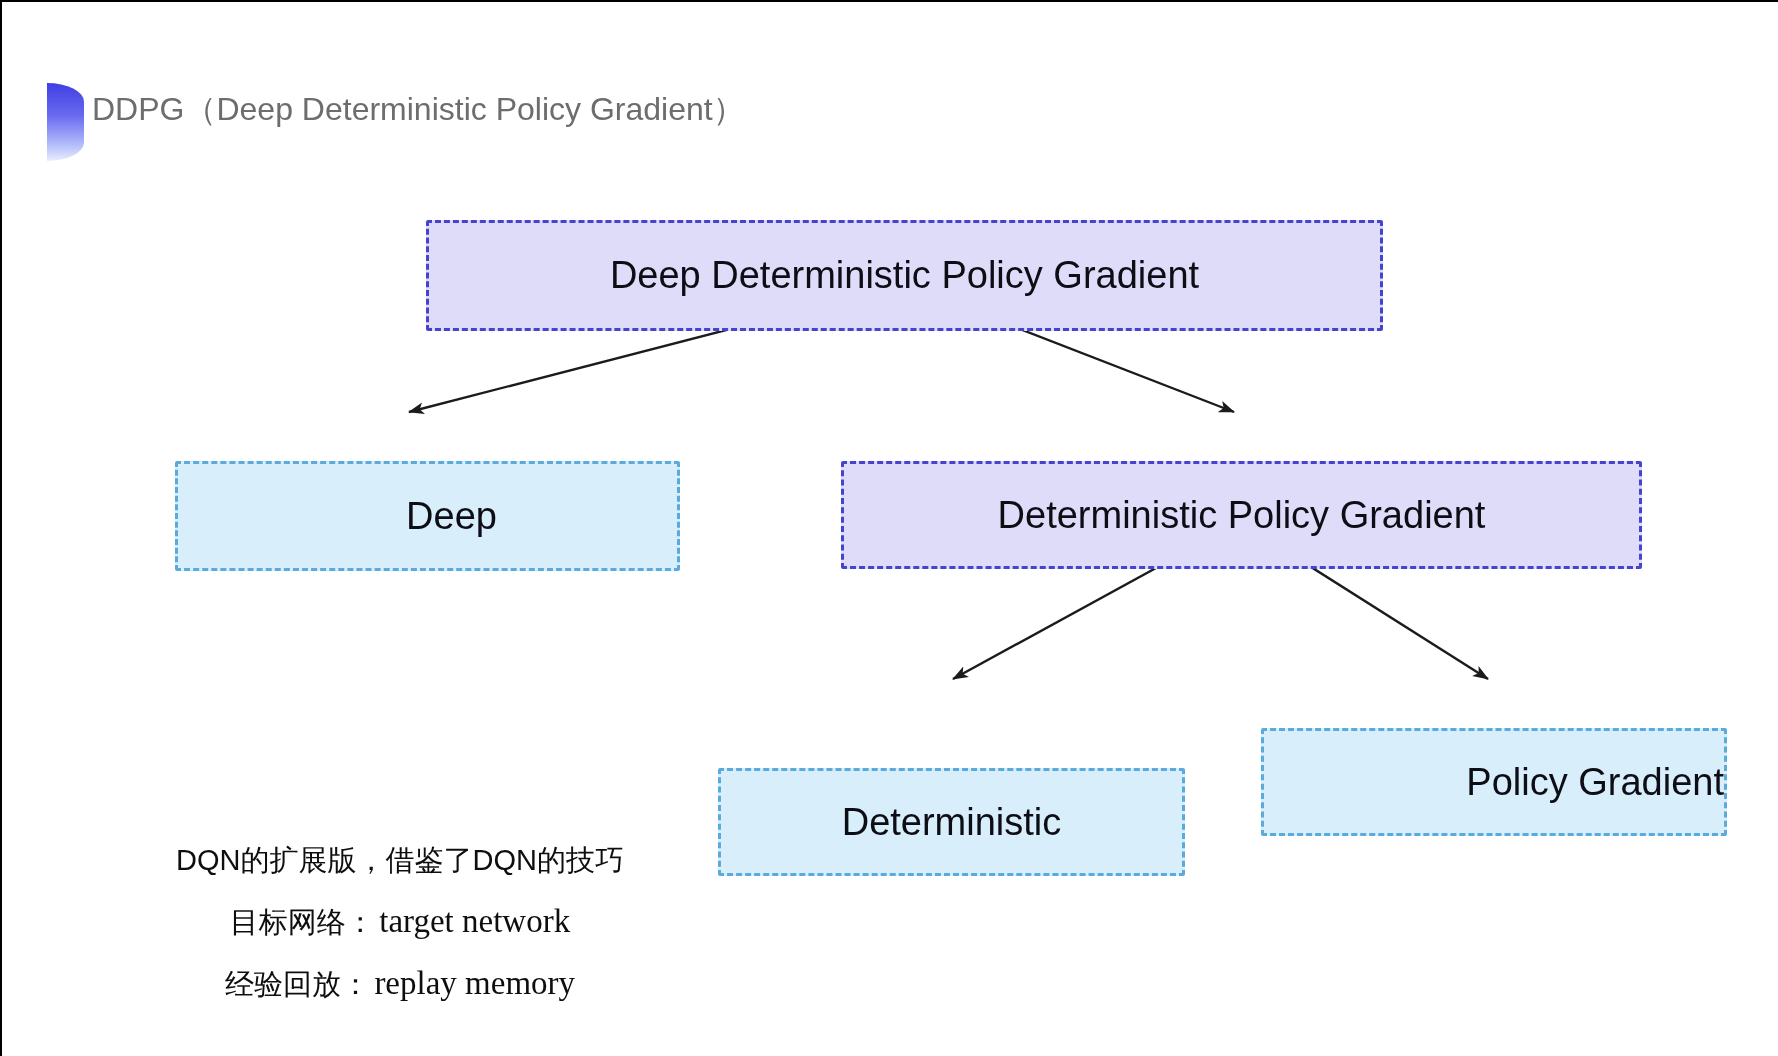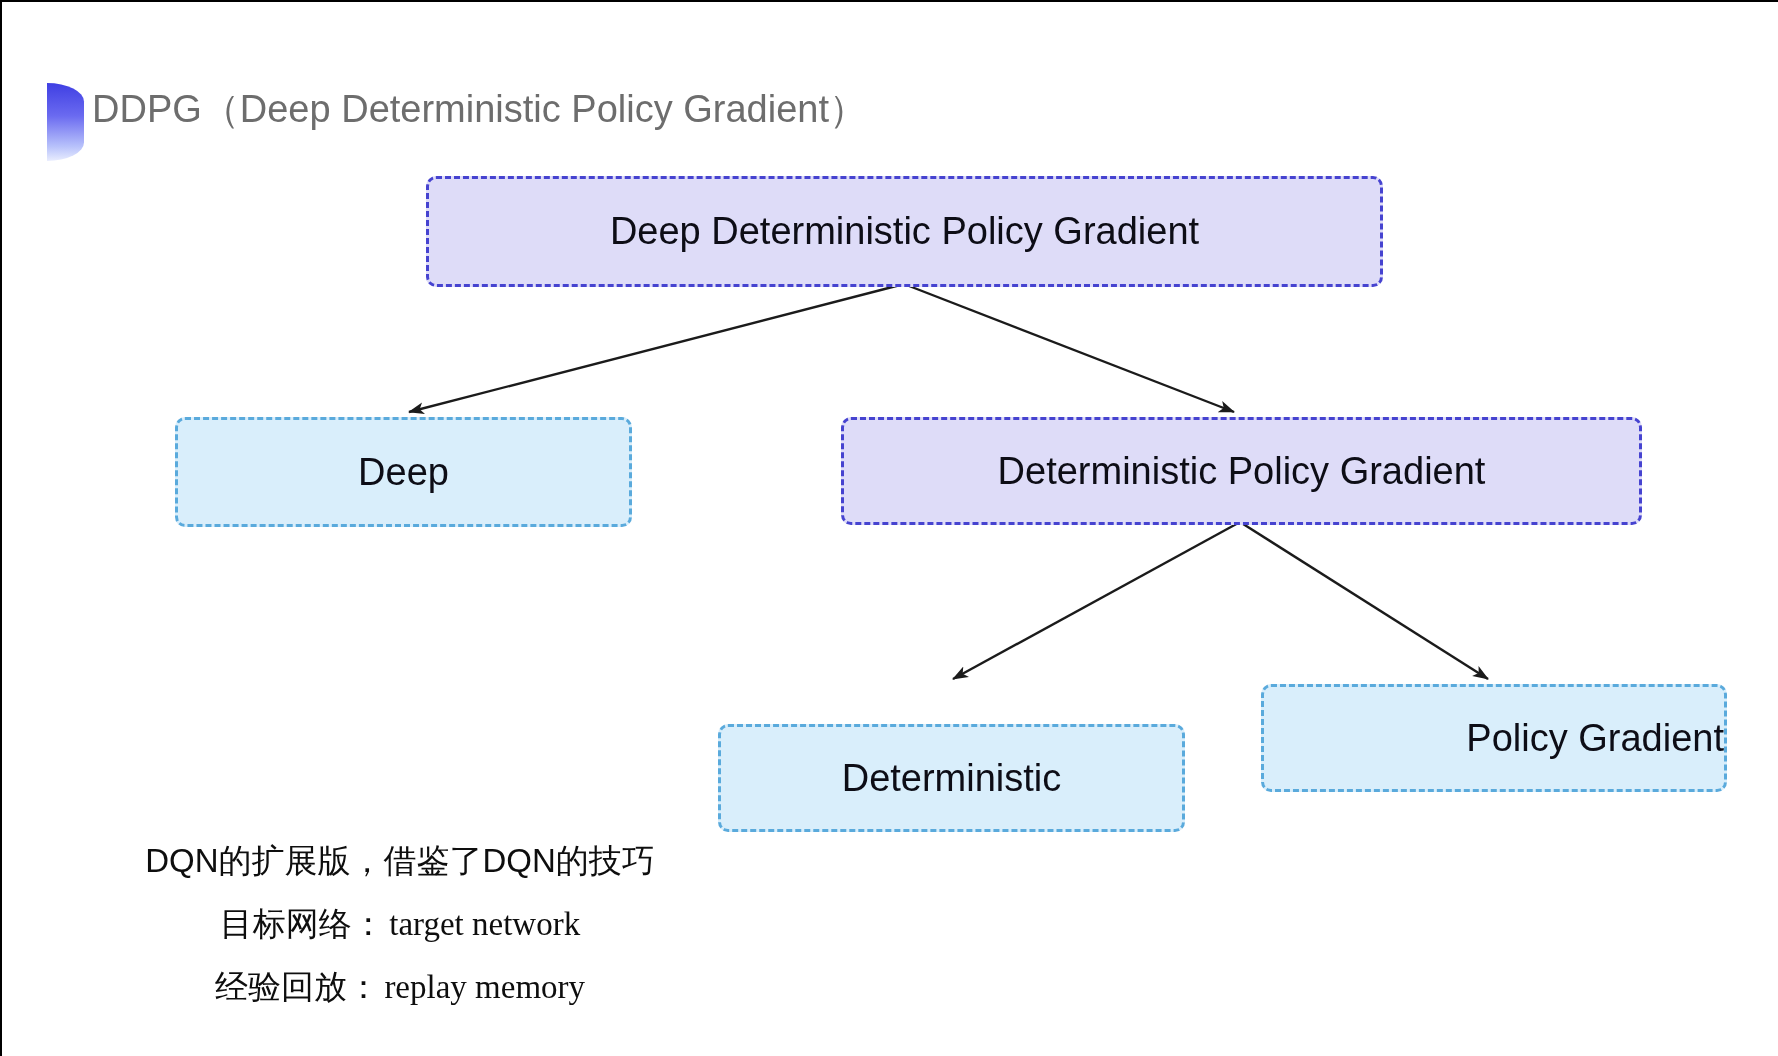--- a/index.html
+++ b/index.html
@@ -9,40 +9,40 @@
 
   
   .edge-top{position:absolute;left:0;top:0;width:1778px;height:2px;background:#000;}
   .edge-left{position:absolute;left:0;top:0;width:2px;height:1056px;background:#000;}
 
   
   .bullet{position:absolute;left:47px;top:83px;width:37px;height:78px;
           border-radius:0 78px 78px 0 / 0 39px 39px 0;
           background:linear-gradient(180deg,#3f3fe3 0%,#6a6af0 42%,#b9c3fb 82%,#e9edfe 100%);}
   h1.title{position:absolute;left:92px;top:80px;margin:0;
-           font-size:38px;line-height:58px;font-weight:400;color:#6d6d6d;
+           font-size:32px;line-height:58px;font-weight:400;color:#6d6d6d;
            letter-spacing:0px;white-space:nowrap;}
 
   
   .node{position:absolute;display:flex;align-items:center;justify-content:center;
-        border-radius:10px;font-size:38px;color:#0d0d16;white-space:nowrap;}
+        border-radius:2px;font-size:38px;color:#0d0d16;white-space:nowrap;margin-top:44px;}
   .node.purple{background:#dedcf8;border:3px dashed #4643d0;}
   .node.cyan{background:#d9eefb;border:3px dashed #5aaadc;}
   #node-root{left:426px;top:176px;width:951px;height:105px;}
-  #node-deep{left:175px;top:417px;width:451px;height:104px;}
+  #node-deep{left:175px;top:417px;width:451px;height:104px;padding-left:48px;}
   #node-dpg{left:841px;top:417px;width:795px;height:102px;}
   #node-det{left:718px;top:724px;width:461px;height:102px;}
   #node-pg{left:1261px;top:684px;width:460px;height:102px;justify-content:flex-end;}
 
   svg.edges{position:absolute;left:0;top:0;width:1778px;height:1056px;pointer-events:none;}
   svg.edges line{stroke:#1b1b1b;stroke-width:2.4px;}
 
   
   .note{position:absolute;text-align:center;color:#0e0e0e;}
-  .note .cjk{font-size:33px;font-family:"Liberation Sans","DejaVu Sans",sans-serif;}
+  .note .cjk{font-size:29px;font-family:"Liberation Sans","DejaVu Sans",sans-serif;}
   .note .math{font-size:33px;
               font-family:"Liberation Serif","DejaVu Serif",serif;}
   #note-left{left:100px;top:832px;width:600px;}
   #note-left .line{line-height:57px;white-space:nowrap;}
   #note-mid{left:730px;top:848px;width:480px;}
   #note-mid .line{line-height:46px;white-space:nowrap;}
   #note-right{left:1270px;top:848px;width:450px;}
   #note-right .line{line-height:46px;white-space:nowrap;}
 </style>
 </head>

